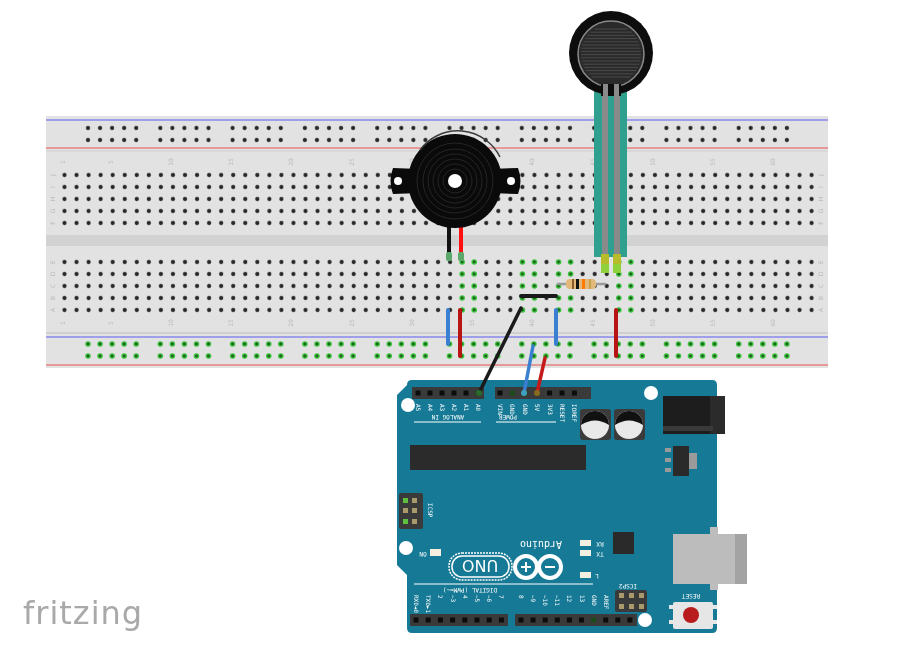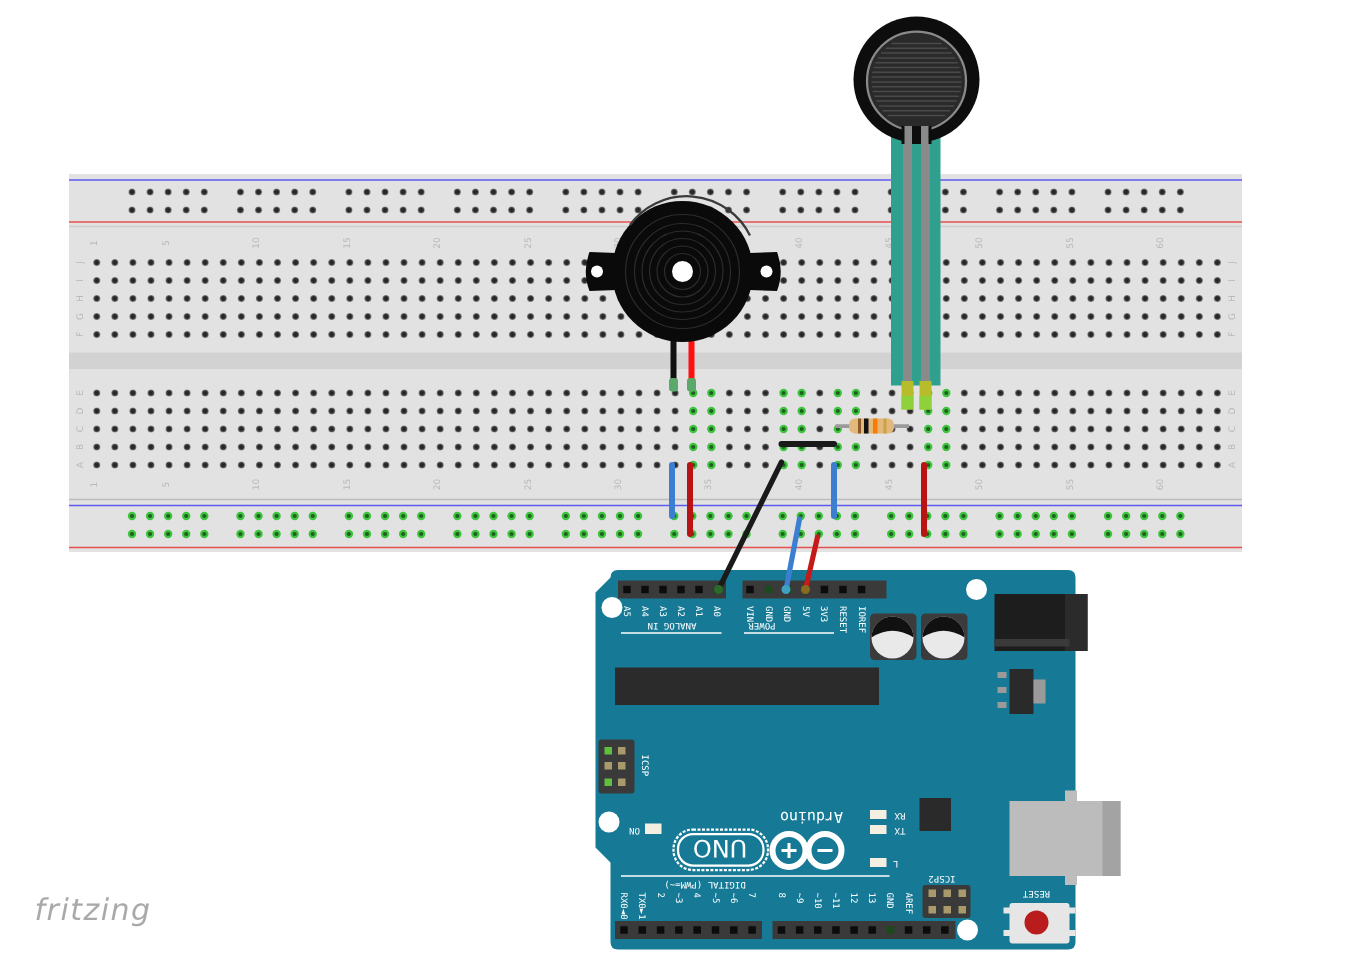--- a/index.html
+++ b/index.html
@@ -1,20 +1,20 @@
 <!DOCTYPE html>
 <html><head>
 <meta charset="utf-8">
 <style>
   html,body{margin:0;padding:0;background:#ffffff;}
   body{width:900px;height:646px;position:relative;overflow:hidden;font-family:"DejaVu Sans",sans-serif;}
   #stage{position:absolute;left:0;top:0;width:900px;height:646px;}
   .bbtxt{font-family:"DejaVu Sans",sans-serif;font-size:6px;fill:#b9b9b9;}
   .ardtxt{font-family:"DejaVu Sans Mono",monospace;font-size:6px;fill:#ffffff;}
-  .logo{position:absolute;left:23px;top:594px;font-family:"DejaVu Sans",sans-serif;font-size:20px;color:#a9a9a9;letter-spacing:1px;font-style:italic;}
+  .logo{position:absolute;left:23px;top:594px;font-family:"DejaVu Sans",sans-serif;font-size:32px;color:#a9a9a9;letter-spacing:1px;}
 </style>
 </head>
 <body>
 
 <svg id="stage" viewBox="0 0 900 646" xmlns="http://www.w3.org/2000/svg">
   <defs>
     <radialGradient id="holeg" cx="50%" cy="50%" r="50%">
       <stop offset="0%" stop-color="#1e1e1e"></stop>
       <stop offset="60%" stop-color="#333"></stop>
       <stop offset="100%" stop-color="#9a9a9a"></stop>

